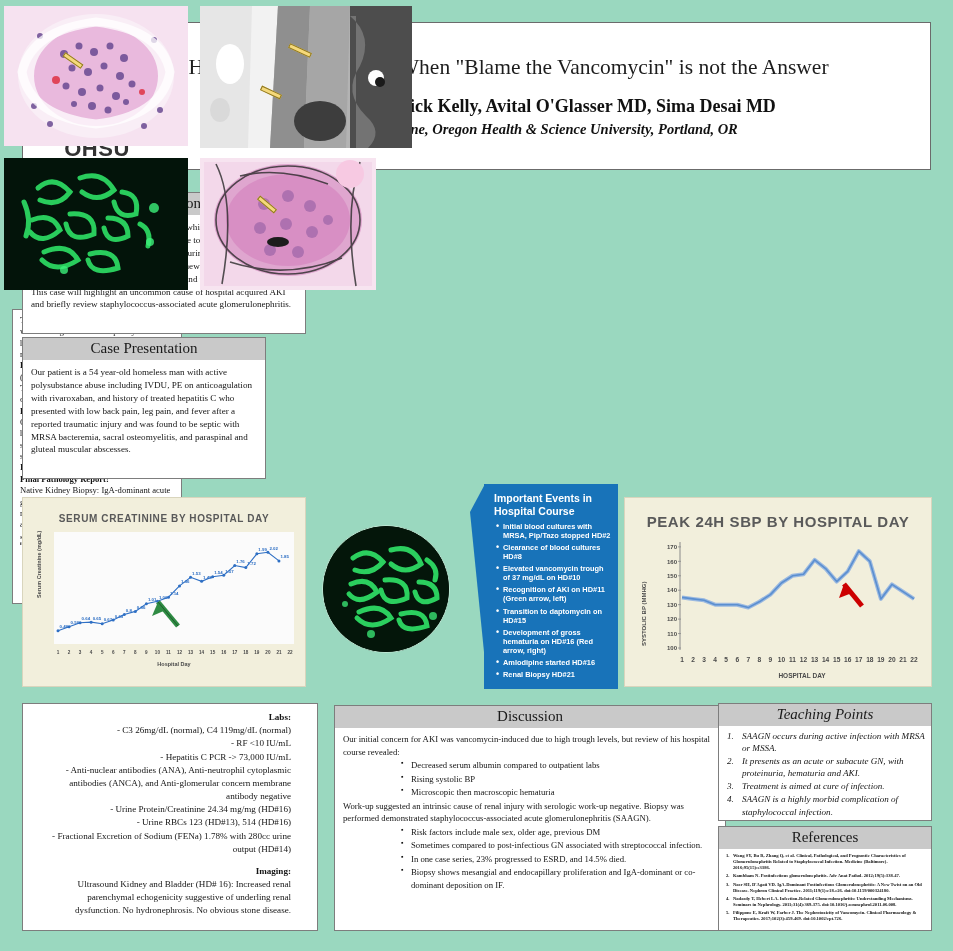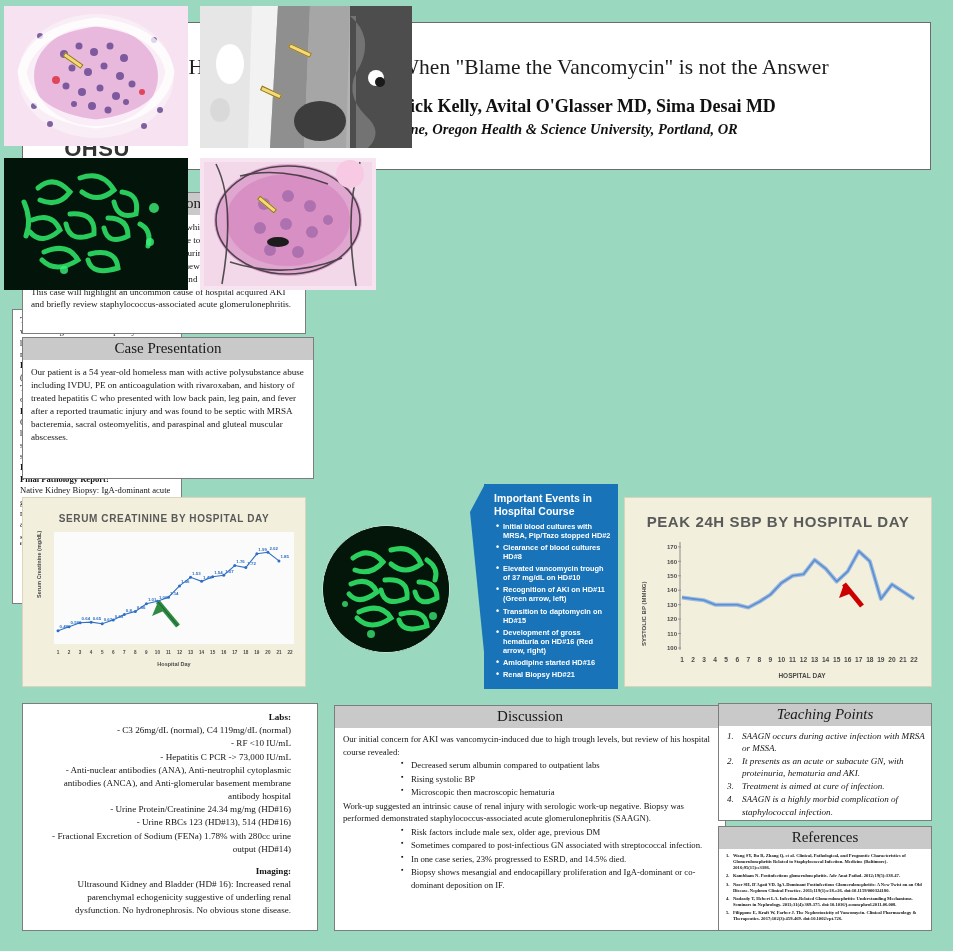--- a/index.html
+++ b/index.html
@@ -35,21 +35,21 @@
   
   .panel { position: absolute; background: #ffffff; border: 1px solid #7d7d7d; }
   .sec-head {
     background: #c9c9c9; text-align: center;
     font-size: 15px; color: #1a1a1a; padding: 2px 0 3px;
   }
   .body-text { font-size: 9.1px; line-height: 1.42; color: #141414; padding: 6px 8px 4px; text-align: left; }
 
   
   #introPanel { left: 22px; top: 192px; width: 284px; height: 142px; }
-  #casePanel  { left: 22px; top: 337px; width: 292px; height: 142px; }
+  #casePanel  { left: 22px; top: 337px; width: 244px; height: 142px; }
 
   
   #crePanel { left: 22px; top: 497px; width: 284px; height: 190px; background:#f2efdc; border:1px solid #d9d5bd; }
   .chart-title { text-align:center; font-family:"Liberation Sans",sans-serif; font-weight:700;
      font-size:10px; letter-spacing:.6px; color:#595959; padding-top:15px;}
   .plot-area { position:relative; margin: 6px 9px 0 9px; height: 144px; }
 
   
   #labsPanel { left: 22px; top: 703px; width: 296px; height: 228px; }
   .labs-text { font-size: 9.1px; line-height: 1.45; padding: 7px 26px; color:#141414;text-align:right;}
@@ -468,21 +468,21 @@
       </svg>
     </div>
   </div>
 
   <div class="panel" id="labsPanel">
     <div class="labs-text">
       <div><b>Labs:</b></div>
       <div>- C3 26mg/dL (normal), C4 119mg/dL (normal)</div>
       <div>- RF &lt;10 IU/mL</div>
       <div>- Hepatitis C PCR -&gt; 73,000 IU/mL</div>
-      <div>- Anti-nuclear antibodies (ANA), Anti-neutrophil cytoplasmic antibodies (ANCA), and Anti-glomerular basement membrane antibody hospital</div>
+      <div>- Anti-nuclear antibodies (ANA), Anti-neutrophil cytoplasmic antibodies (ANCA), and Anti-glomerular concern membrane antibody negative</div>
       <div>- Urine Protein/Creatinine 24.34 mg/mg (HD#16)</div>
       <div>- Urine RBCs 123 (HD#13), 514 (HD#16)</div>
       <div>- Fractional Excretion of Sodium (FENa) 1.78%  with 280cc urine output (HD#14)</div>
       <div style="height:9px"></div>
       <div><b>Imaging:</b></div>
       <div>Ultrasound Kidney and Bladder (HD# 16): Increased renal parenchymal echogenicity suggestive of underling renal dysfunction. No hydronephrosis. No obvious stone disease.</div>
     </div>
   </div>
 
   <div class="panel" id="discPanel">

